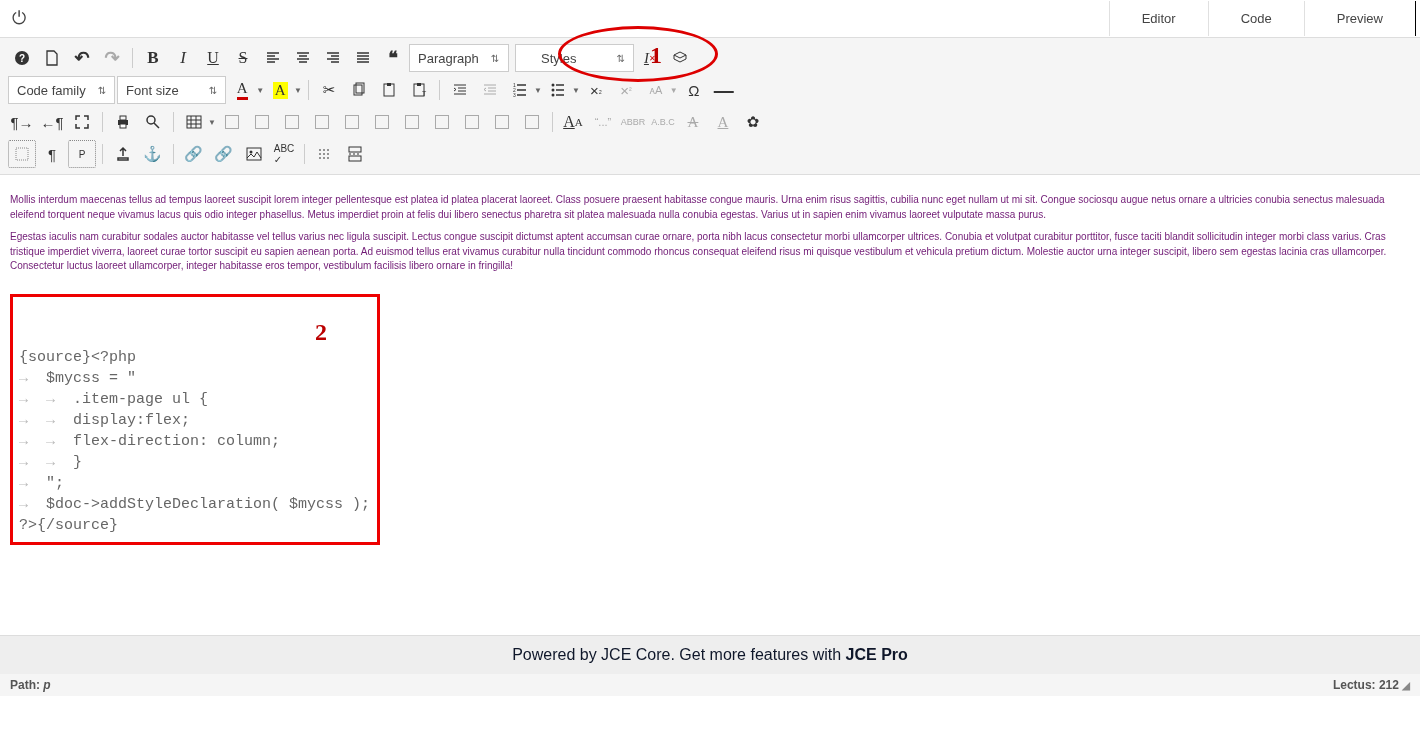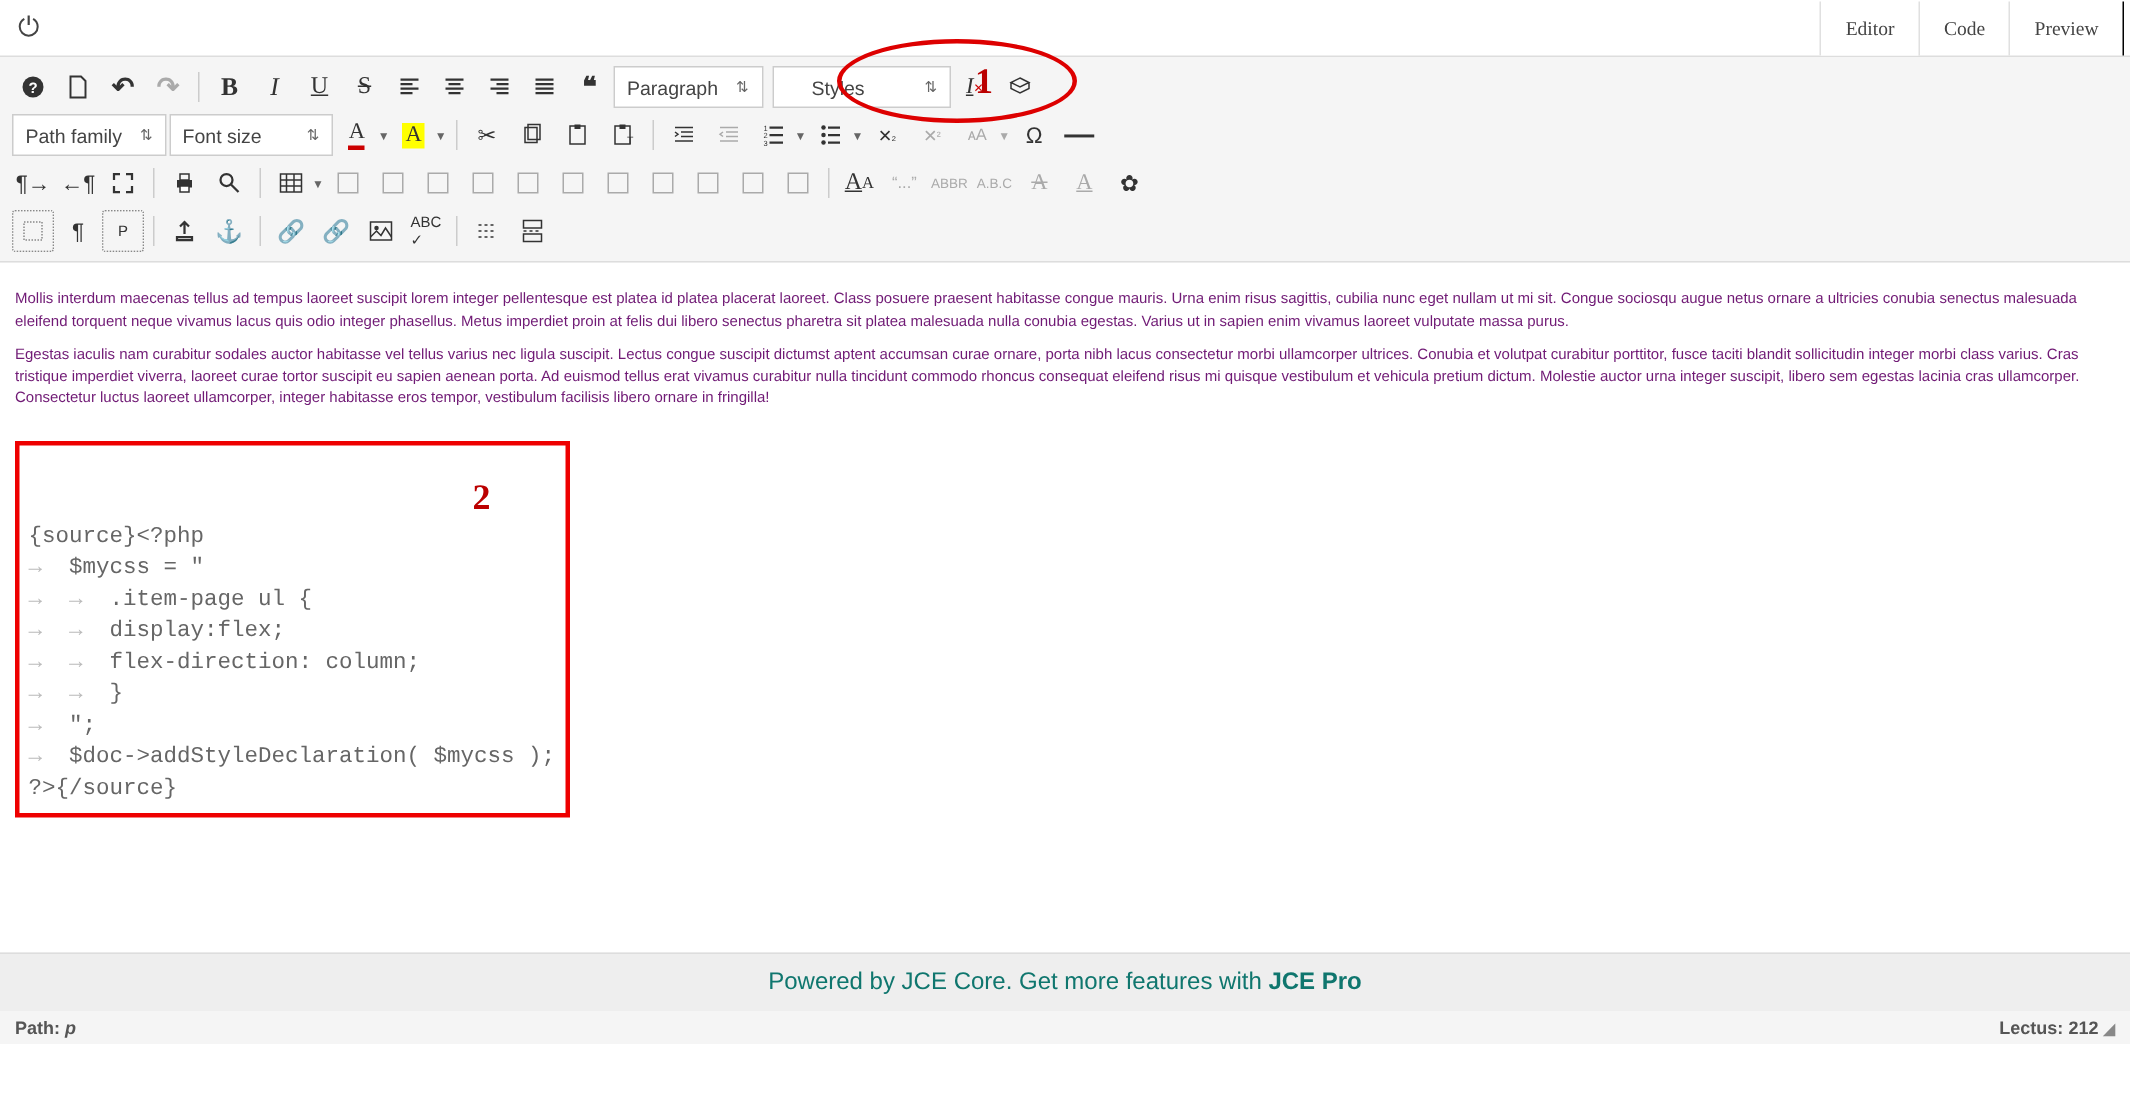--- a/index.html
+++ b/index.html
@@ -1,20 +1,20 @@
 <!DOCTYPE html>
 <html><head>
 <meta charset="utf-8">
 <style>
 * { box-sizing: border-box; margin: 0; padding: 0; }
 body { font-family: Arial, Helvetica, sans-serif; font-size: 13px; color: #333; background: #fff; width: 1420px; }
 .top-bar { display: flex; justify-content: space-between; align-items: center; height: 38px; border-bottom: 1px solid #ddd; padding: 0 4px; }
 .power-icon { font-size: 18px; color: #444; padding: 4px 8px; cursor: pointer; }
 .top-tabs { display: flex; }
-.top-tab { padding: 10px 16px; cursor: pointer; color: #444; font-size: 13px; border-left: 1px solid #e0e0e0; font-family: Liberation Serif, serif; }
+.top-tab { padding: 10px 32px; cursor: pointer; color: #444; font-size: 13px; border-left: 1px solid #e0e0e0; }
 .top-tab:last-child { border-right: 1px solid #000000; }
 .top-tab.active { background: #fff; }
 
 .toolbar { background: #f5f5f5; border-bottom: 1px solid #ddd; padding: 4px 8px 0; }
 .toolbar-row { display: flex; flex-wrap: wrap; align-items: center; gap: 2px; padding: 2px 0; }
 .tool-btn { display: inline-flex; align-items: center; justify-content: center; width: 28px; height: 28px; cursor: pointer; color: #333; font-size: 15px; border-radius: 2px; }
 .tool-btn.disabled { color: #aaa; cursor: default; }
 .tool-btn svg { width: 16px; height: 16px; fill: currentColor; }
 .sep { width: 1px; height: 20px; background: #ccc; margin: 0 4px; display: inline-block; }
 .dropdown { display: inline-flex; align-items: center; height: 28px; background: #fff; border: 1px solid #ccc; padding: 0 8px; cursor: pointer; font-size: 13px; color: #444; }
@@ -27,21 +27,21 @@
 
 .content-area { padding: 10px; min-height: 460px; position: relative; }
 .content-area p { margin: 8px 0; line-height: 1.45; color: #701a75; font-size: 10px; }
 .content-area ul { margin: 10px 0 10px 40px; }
 .content-area li { line-height: 1.6; color: #333; font-size: 13px; }
 
 .source-box { border: 3px solid #e00; padding: 6px; margin-top: 20px; width: 370px; position: relative; }
 .source-box pre { font-family: Liberation Mono, monospace; font-size: 15px; color: #666; white-space: pre; line-height: 1.4; margin-top: 44px; }
 .source-box .arrow { color: #bbb; }
 
-.footer-bar { background: #eee; border-top: 1px solid #ddd; text-align: center; padding: 10px; font-size: 16px; color: #0f766e; }
+.footer-bar { background: #eee; border-top: 1px solid #ddd; text-align: center; padding: 10px; font-size: 16px; color: #0f172a; }
 .footer-bar .pro { font-weight: bold; }
 .status-bar { display: flex; justify-content: space-between; padding: 4px 10px; font-size: 12px; color: #555; background: #f5f5f5; font-weight: bold; }
 .status-bar .path-el { font-style: italic; }
 .resize-grip { color: #888; font-size: 10px; }
 
 .icon-square { display:inline-block; width:14px; height:14px; border:1.5px solid currentColor; }
 .small-caret { font-size: 8px; color: #666; margin-left: -2px; }
 </style>
 </head>
 <body>
@@ -128,21 +128,21 @@
       </span>
     <span class="tool-btn">
         <svg viewBox="0 0 16 16">
           <path d="M8 2l6 3-6 3-6-3z M2 5v4l6 3 6-3V5" fill="none" stroke="#333"></path>
         </svg>
       </span>
   </div>
 
   <div class="toolbar-row">
     <div class="dropdown narrow">
-        <span>Path family</span>
+        <span>Code family</span>
         <span class="caret">⇅</span>
       </div>
     <div class="dropdown mid">
         <span>Font size</span>
         <span class="caret" style="margin-left:30px;">⇅</span>
       </div>
     <span class="tool-btn">
         <span style="border-bottom:3px solid #c00;font-family:serif;">A</span>
       </span>
       <span class="small-caret">▼</span>

